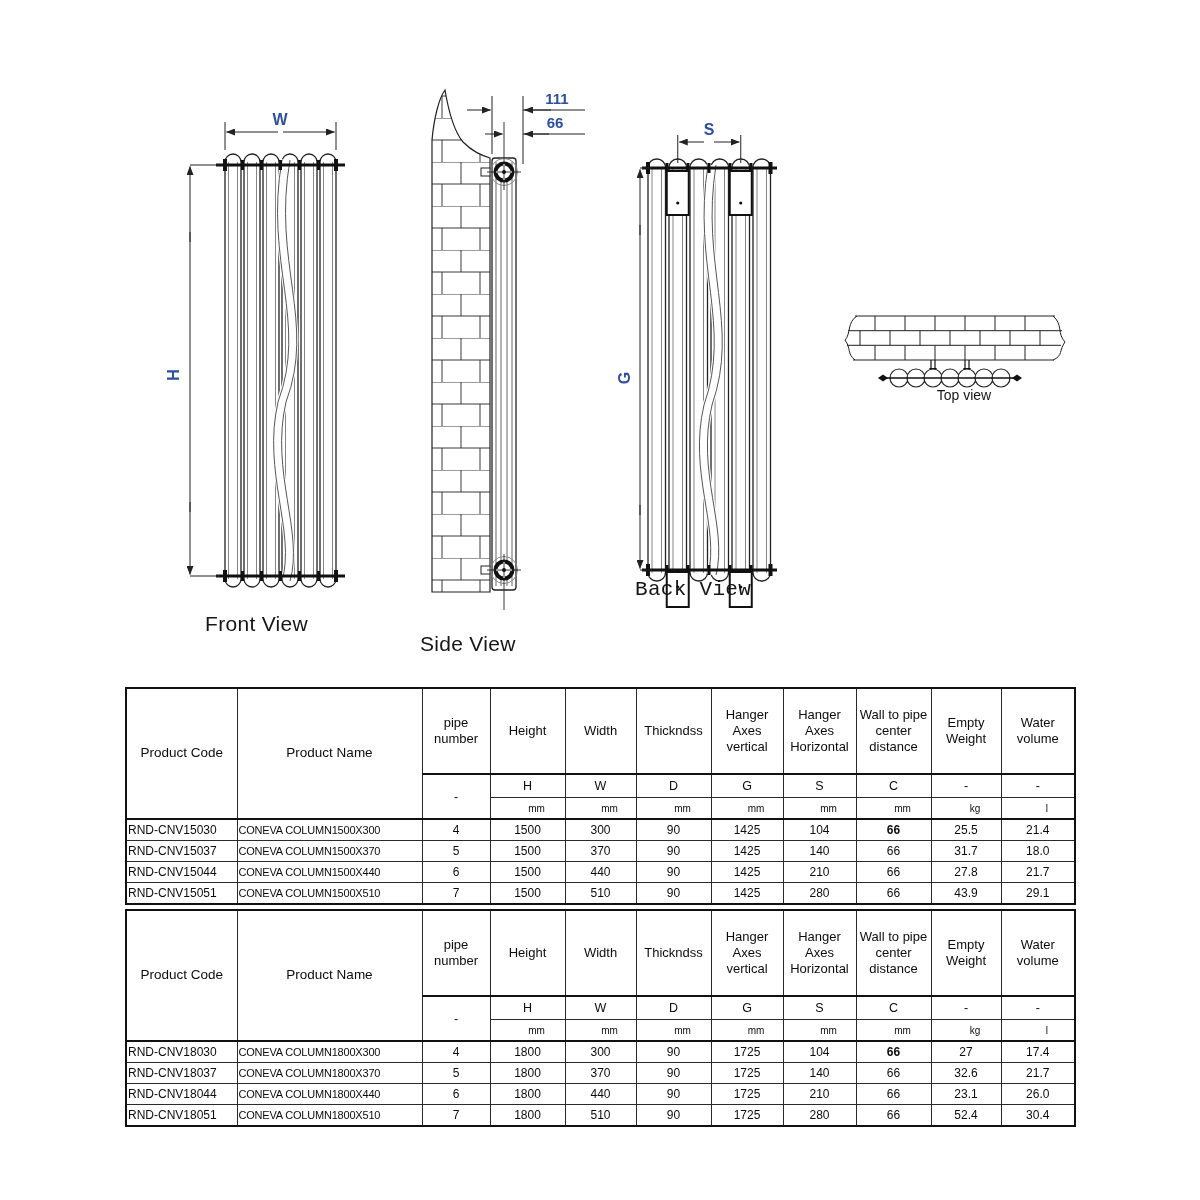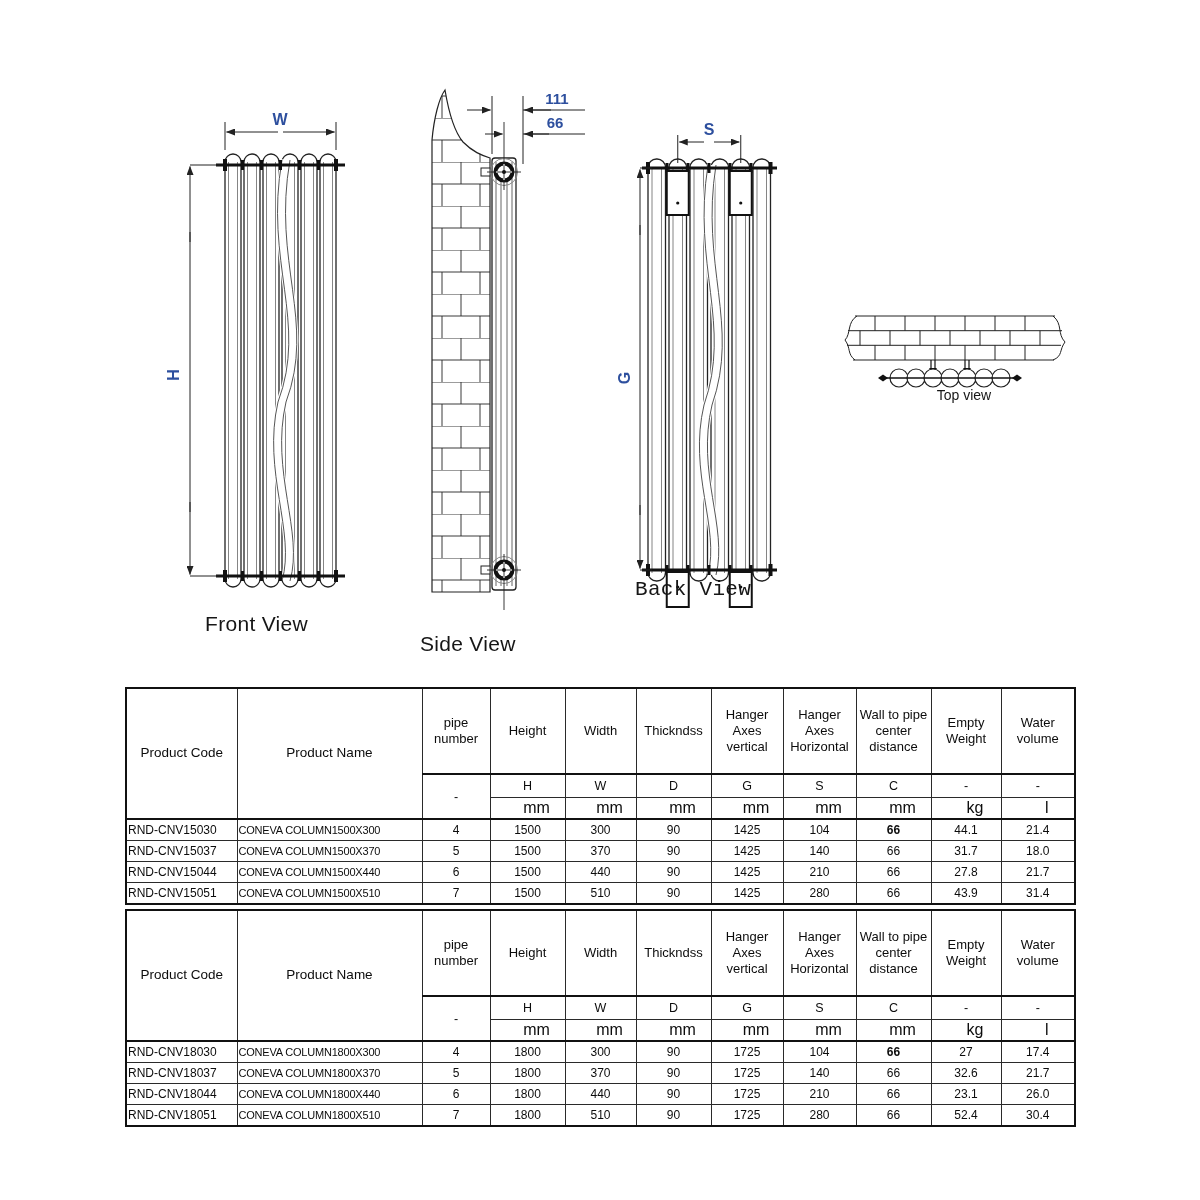--- a/index.html
+++ b/index.html
@@ -14,21 +14,21 @@
   .dim-text{font-family:"Liberation Sans",sans-serif;font-weight:600;fill:#2d4f9e;}
 
   
   .spec-table{position:absolute;left:125px;width:949px;border-collapse:collapse;table-layout:fixed;
               border:2px solid #111;}
   .spec-table th,.spec-table td{border:1px solid #2a2a2a;text-align:center;padding:0 2px;
               overflow:hidden;font-weight:400;color:#0c0c0c;}
   .spec-table .hrow th{height:84px;font-size:13px;line-height:1.25;border-bottom:2px solid #111;}
   .spec-table .hrow th.c-code,.spec-table .hrow th.c-name{font-size:13.5px;margin-top:48px;}
   .spec-table .srow th{height:22px;font-size:12.5px;}
-  .spec-table .urow th{height:20px;font-size:16px;padding-left:20px;}
+  .spec-table .urow th{height:20px;font-size:10px;padding-left:20px;}
   .spec-table tbody td{height:20px;font-size:12px;white-space:nowrap;}
   .spec-table tbody tr:first-child td{border-top:2px solid #111;}
   .spec-table tbody td:first-child{text-align:left;padding-left:1px;font-size:12px;margin-left:8px;}
   .spec-table tbody td:nth-child(2){text-align:left;padding-left:1px;font-size:11px;letter-spacing:-0.2px;}
   .t1500{top:687px;}
   .t1800{top:909px;}
 </style>
 </head>
 <body>
 
@@ -311,21 +311,21 @@
         <tr>
           <td>RND-CNV15030</td>
           <td>CONEVA COLUMN1500X300</td>
           <td>4</td>
           <td>1500</td>
           <td>300</td>
           <td>90</td>
           <td>1425</td>
           <td>104</td>
           <td style="font-weight: 700;">66</td>
-          <td>44.1</td>
+          <td>25.5</td>
           <td>21.4</td>
         </tr>
         <tr>
           <td>RND-CNV15037</td>
           <td>CONEVA COLUMN1500X370</td>
           <td>5</td>
           <td>1500</td>
           <td>370</td>
           <td>90</td>
           <td>1425</td>
@@ -351,21 +351,21 @@
           <td>RND-CNV15051</td>
           <td>CONEVA COLUMN1500X510</td>
           <td>7</td>
           <td>1500</td>
           <td>510</td>
           <td>90</td>
           <td>1425</td>
           <td>280</td>
           <td>66</td>
           <td>43.9</td>
-          <td>31.4</td>
+          <td>29.1</td>
         </tr>
       </tbody>
   </table>
 
   <table class="spec-table t1800">
     <colgroup>
       <col style="width:111px">
         <col style="width:185px">
         <col style="width:68px">
         <col style="width:75px">

